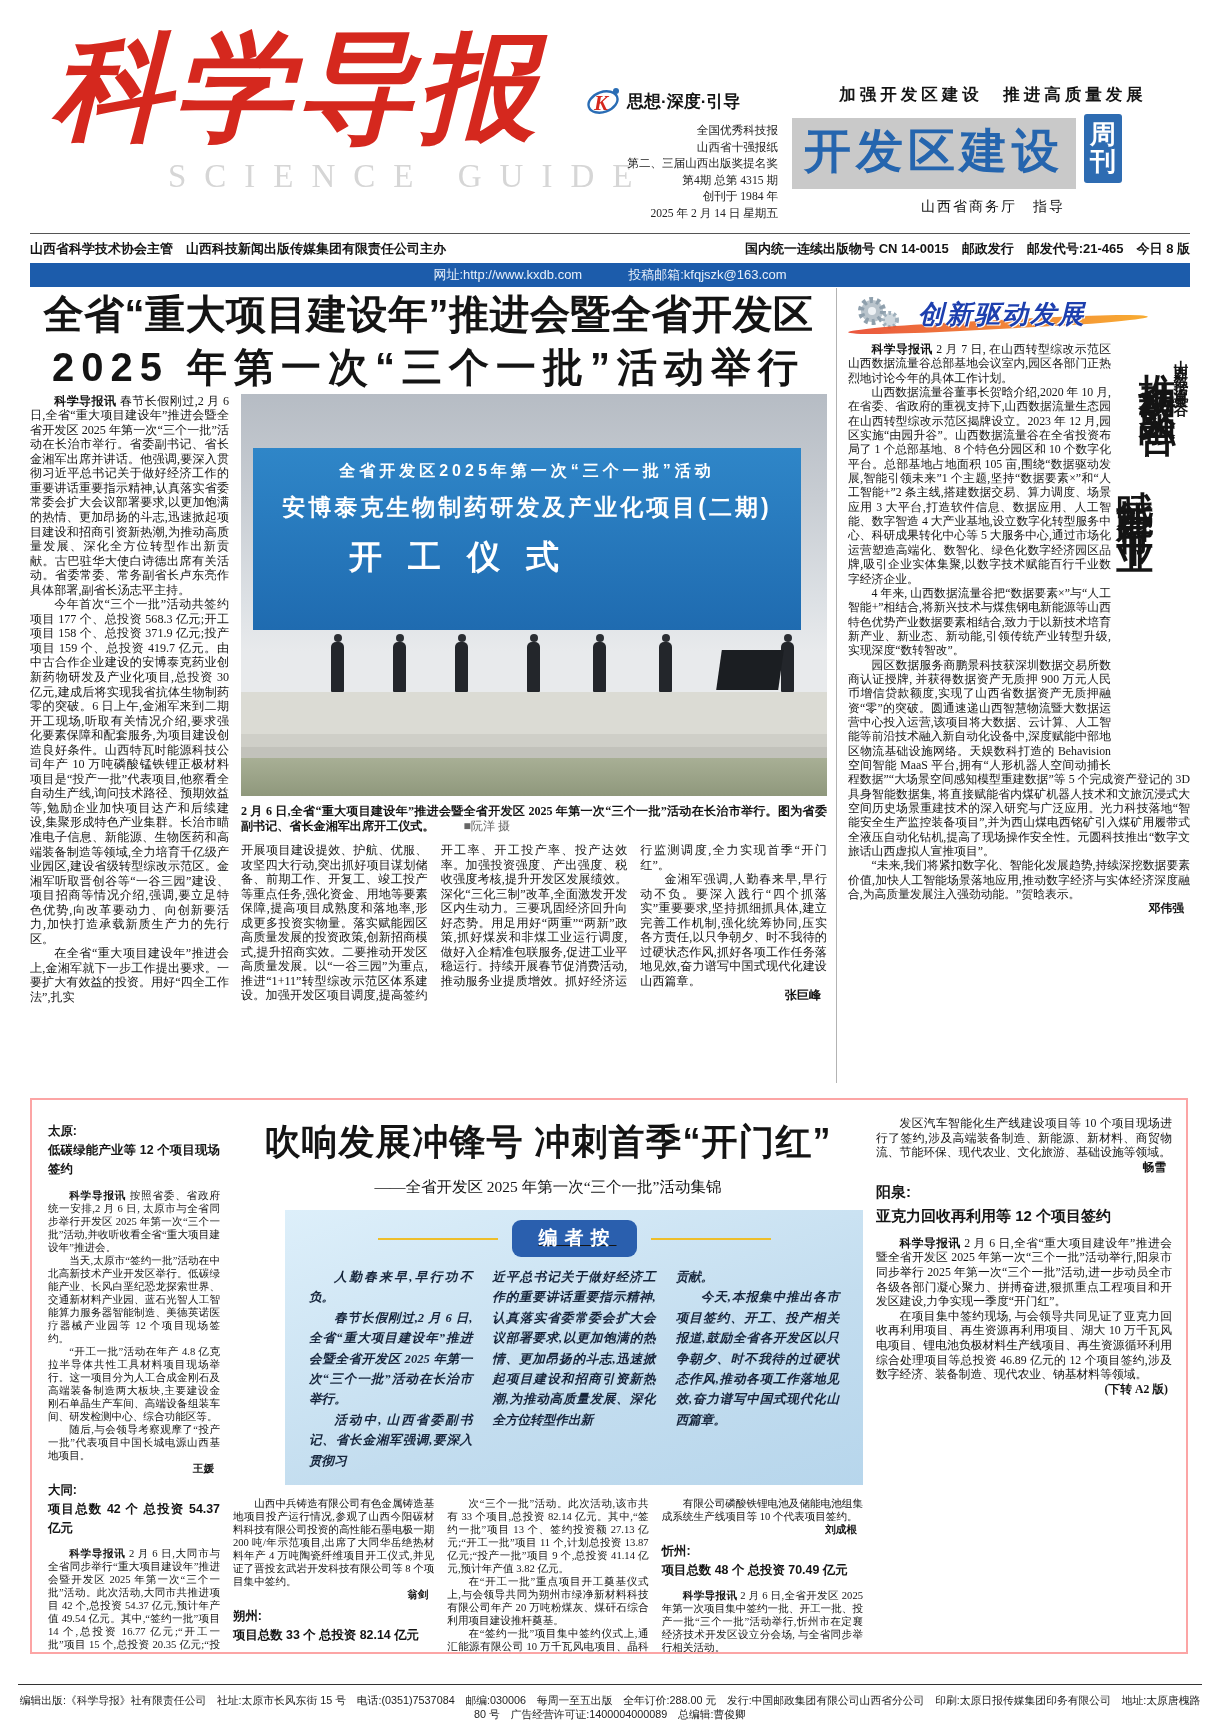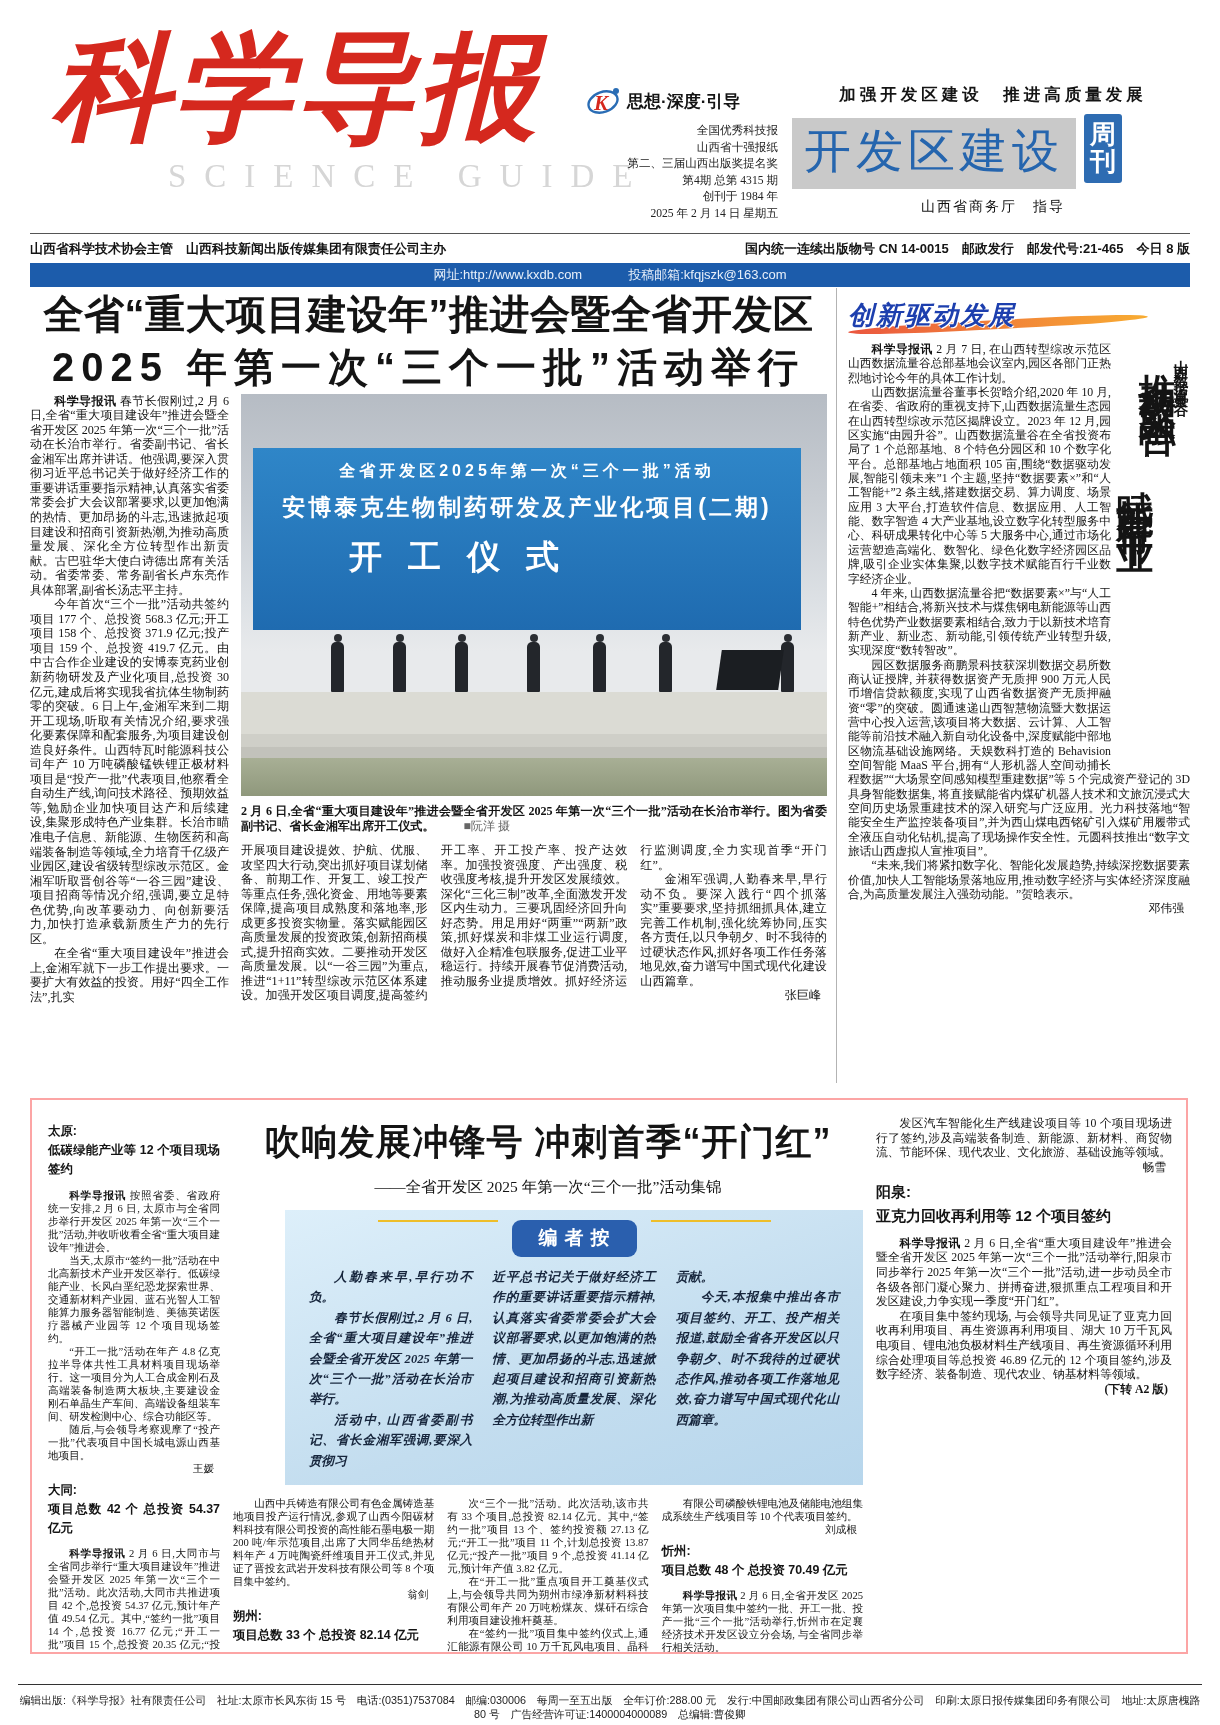--- a/index.html
+++ b/index.html
@@ -11,21 +11,21 @@
   .header { position:absolute; top:0; left:0; width:1220px; height:300px; }
   .mast-title { position:absolute; left:52px; top:22px; font-size:118px; line-height:1.1; font-weight:700; font-style:italic; color:#d5281e; letter-spacing:4px; font-family:"DejaVu Serif",serif; white-space:nowrap; }
   .mast-en { position:absolute; left:168px; top:158px; font-size:33px; letter-spacing:18px; color:#d6d6d6; font-family:"Liberation Serif",serif; }
   .mast-mid { position:absolute; left:586px; top:86px; width:192px; }
   .slogan-row { display:flex; align-items:center; gap:5px; font-size:17px; font-weight:700; font-family:"Liberation Sans",sans-serif; white-space:nowrap; }
   .honors { margin-top:7px; text-align:right; font-size:11.6px; line-height:16.6px; color:#222; }
   .mast-right { position:absolute; left:792px; top:84px; width:402px; }
   .ed-slogan { text-align:center; font-size:16.5px; font-weight:600; letter-spacing:4px; }
   .ed-boxrow { display:flex; align-items:flex-end; gap:8px; margin-top:8px; }
   .ed-box { background:#c9c9c9; padding:2px 12px 6px; }
-  .ed-title { font-size:47px; font-weight:400; color:#2565ae; letter-spacing:5px; font-family:"Liberation Serif",serif; white-space:nowrap; }
+  .ed-title { font-size:47px; font-weight:700; color:#2565ae; letter-spacing:5px; font-family:"Liberation Serif",serif; white-space:nowrap; }
   .ed-badge { background:#2e6cb2; color:#fff; font-size:26px; font-weight:700; padding:7px 5px; line-height:1.05; width:38px; text-align:center; border-radius:3px; margin-bottom:6px; }
   .ed-guide { text-align:center; font-size:14px; margin-top:9px; letter-spacing:2px; }
   .rule1 { position:absolute; top:233px; left:30px; width:1160px; border-top:1px solid #555; }
   .org-row { position:absolute; top:240px; left:30px; width:1160px; font-size:13px; font-weight:600; display:flex; justify-content:space-between; font-family:"Liberation Sans",sans-serif; }
   .blue-bar { position:absolute; top:263px; left:30px; width:1160px; height:24px; background:#1c5cab; display:flex; align-items:center; justify-content:center; gap:46px; color:#e8f0fa; font-size:13px; font-family:"Liberation Sans",sans-serif; }
 
   
   .main { position:absolute; top:288px; left:30px; width:1160px; height:795px; display:flex; overflow:hidden; }
   .main-left { width:806px; padding-right:9px; }
   .hl { text-align:center; font-family:"Liberation Sans",sans-serif; font-weight:900; font-size:40px; line-height:1.32; letter-spacing:0.5px; }
@@ -45,45 +45,45 @@
   .bb3 { margin-top:12px; font-size:33px; letter-spacing:26px; font-weight:900; font-family:"Liberation Sans",sans-serif; transform:translateX(-60px); }
   .stage { position:absolute; left:0; right:0; top:298px; height:42px; background:#dbdbd4; }
   .steps { position:absolute; left:0; right:0; top:340px; height:26px; background:linear-gradient(180deg,#cfcfc8 0%,#cfcfc8 48%,#c2c2bb 52%,#c2c2bb 100%); }
   .tarp { position:absolute; left:0; right:0; bottom:0; height:38px; background:linear-gradient(180deg,#a8af95,#8f987c); }
   .figure { position:absolute; top:248px; width:13px; height:50px; background:#23262b; border-radius:5px 5px 1px 1px; }
   .figure:before { content:""; position:absolute; top:-8px; left:3px; width:8px; height:8px; border-radius:50%; background:#2b2e33; }
   .speaker-box { position:absolute; top:256px; width:62px; height:40px; background:#1b1e22; transform:skewX(-8deg); }
   .caption { margin-top:8px; font-size:12.1px; line-height:15.2px; font-weight:600; text-align:justify; }
   .caption .credit { font-weight:400; color:#666; margin-left:26px; }
   .cols3 { margin-top:9px; column-count:3; column-gap:13px; }
-  .sigline { text-align:right; font-weight:400; padding-right:6px; font-family:"Liberation Sans",sans-serif; }
+  .sigline { text-align:right; font-weight:700; padding-right:6px; font-family:"Liberation Sans",sans-serif; }
 
   
   .sidebar { width:354px; border-left:1px solid #b3b3b3; padding-left:11px; overflow:hidden; }
-  .sb-badge { display:flex; align-items:flex-start; gap:6px; margin:4px 0 10px; position:relative; height:40px;flex-direction:column; }
+  .sb-badge { display:flex; align-items:flex-end; gap:6px; margin:4px 0 10px; position:relative; height:40px; }
   .sb-swoosh { position:absolute; left:0; bottom:3px; width:300px; height:9px; background:linear-gradient(90deg,#e8442a,#f7a31b); border-radius:50%/70%; transform:rotate(-3deg); opacity:.9; }
   .sb-badge-text { position:relative; font-size:26px; font-weight:900; font-style:italic; color:#1d3fae; letter-spacing:2px; font-family:"Liberation Sans",sans-serif; text-shadow:1px 1px 0 #fff,-1px -1px 0 #fff; }
   .sb-body { font-size:11.8px; line-height:14.35px; text-align:justify; }
   .sb-body p { text-indent:2em; }
   .sb-vert { float:right; writing-mode:vertical-rl; height:420px; padding:2px 2px 0 8px; }
   .sb-kicker { display:block; font-size:14.5px; letter-spacing:7px; font-weight:600; margin-left:10px; padding-top:4px; }
   .vt { display:block; font-size:37px; font-weight:900; letter-spacing:9px; font-family:"Liberation Sans",sans-serif; margin-left:8px; }
   .vt2 { margin-top:118px; }
 
   
   .roundup { position:absolute; top:1098px; left:30px; width:1158px; height:556px; border:2px solid #fca5a5; padding:16px 14px 8px 16px; display:flex; gap:13px; overflow:hidden; }
   .rtext { font-size:10.6px; line-height:13px; text-align:justify; }
   .rtext p { text-indent:2em; }
   .r-col1 { width:172px; }
   .chead { font-family:"Liberation Sans",sans-serif; font-weight:700; font-size:12.4px; line-height:1.55; margin:6px 0 9px; }
   .r-mid { flex:1; }
   .r-headline { text-align:center; font-family:"Liberation Sans",sans-serif; font-weight:900; font-size:36px; letter-spacing:1px; margin:2px 0 10px; }
   .r-subtitle { text-align:center; font-size:15.5px; margin-bottom:12px; }
   .ednote { margin-left:52px; background:linear-gradient(160deg,#ddeffa 0%,#c3ddef 60%,#b7d6ec 100%); padding:10px 24px 14px; }
-  .ed-btnrow { display:flex; align-items:flex-start; justify-content:center; gap:14px; margin-bottom:10px; }
+  .ed-btnrow { display:flex; align-items:center; justify-content:center; gap:14px; margin-bottom:10px;text-decoration:underline; }
   .ed-line { width:120px; border-top:2.5px solid #eebe2a; }
   .ed-btn { background:#2a5fae; color:#fff; font-family:"Liberation Sans",sans-serif; font-size:19px; font-weight:700; letter-spacing:7px; padding:5px 20px 6px 27px; border-radius:9px; }
   .ed-cols { display:flex; gap:20px; }
   .ed-col { flex:1; font-style:italic; font-weight:600; font-size:12.6px; line-height:1.62; color:#16253c; text-align:justify; }
   .ed-col p { text-indent:2em; }
   .ed-col p.noindent { text-indent:0; }
   .r-3row { display:flex; gap:13px; margin-top:12px; }
   .r-3col { flex:1; }
   .r-col5 { width:296px; font-size:11.8px; line-height:14.6px; }
   .r-col5 .chead { font-size:15px; }

